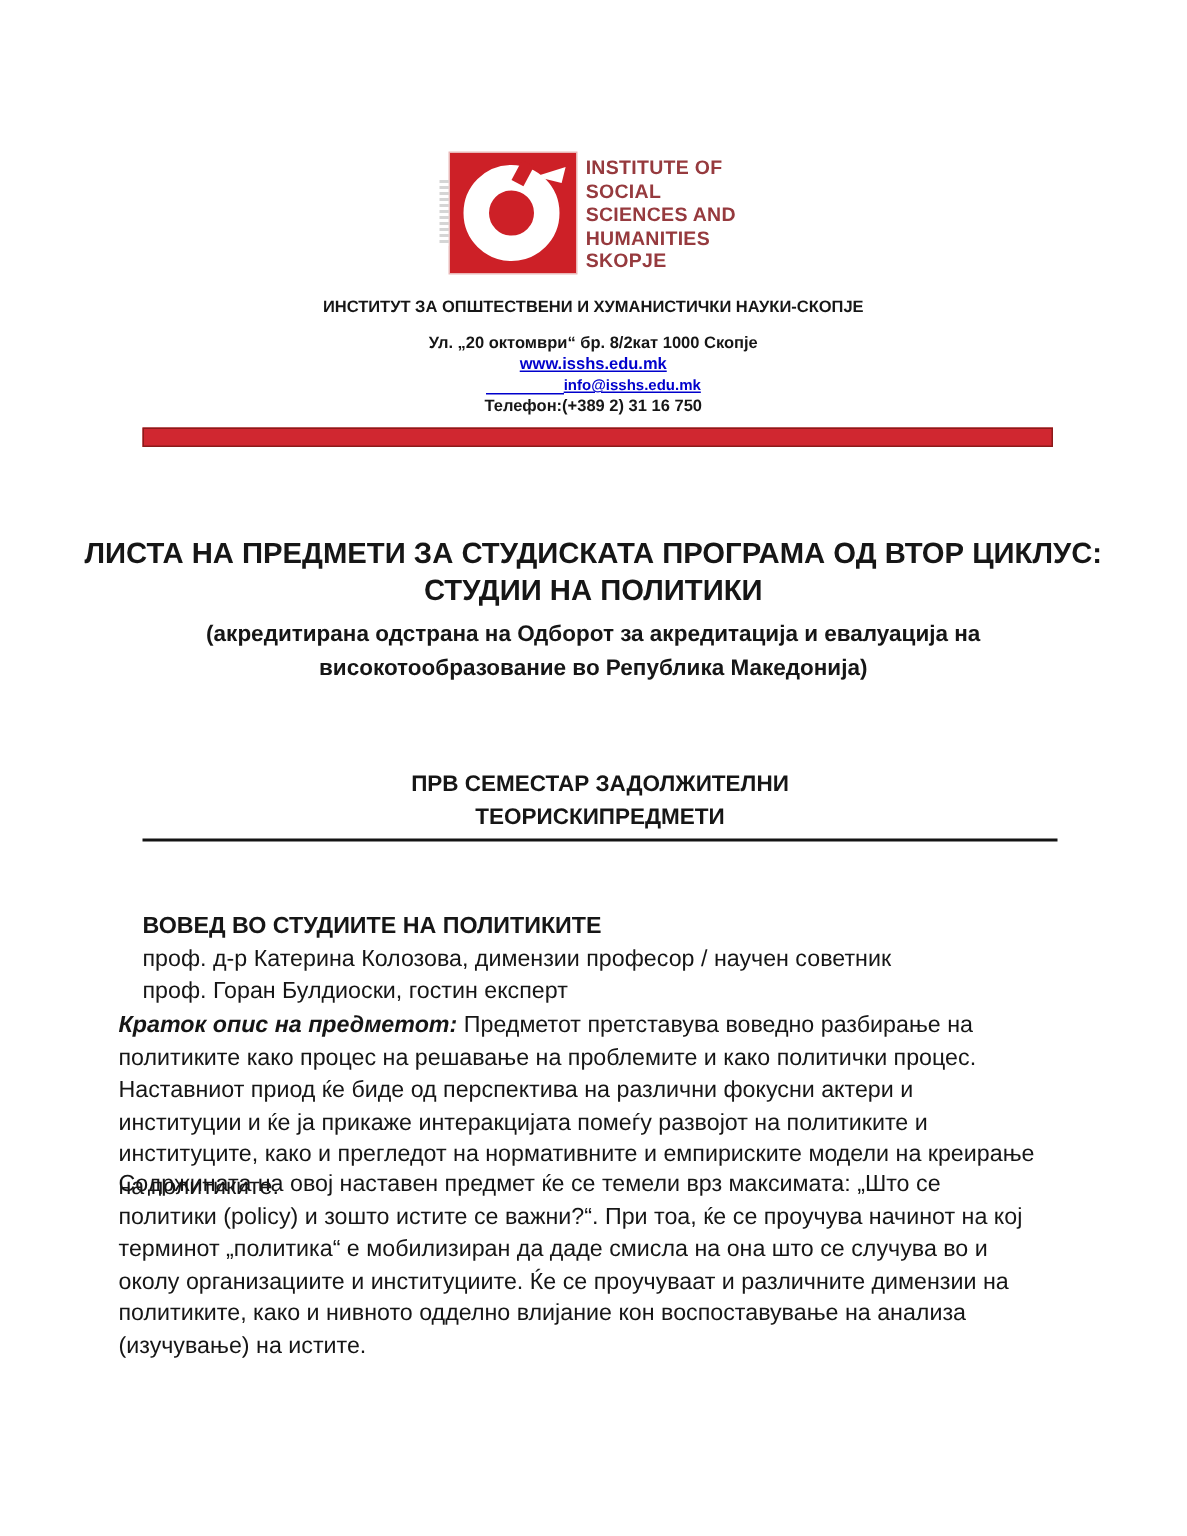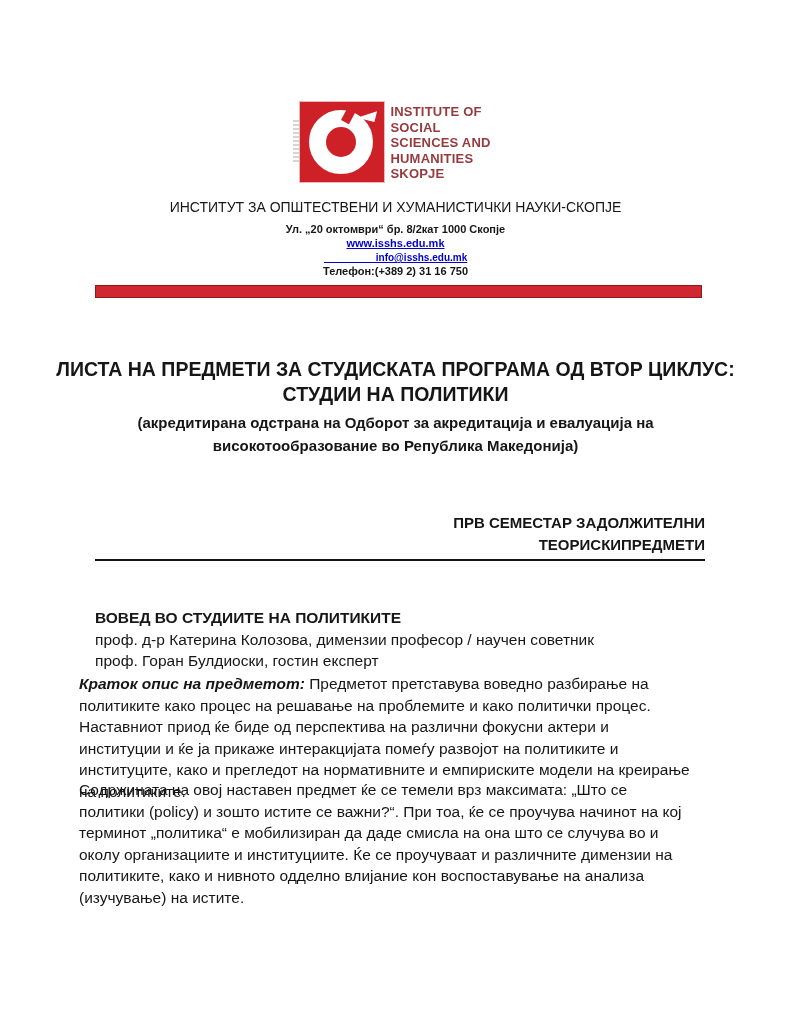--- a/index.html
+++ b/index.html
@@ -17,37 +17,37 @@
   
   .logo-row{top:86px;left:0;width:791px;display:flex;justify-content:center;align-items:flex-start;gap:6px;}
   .logo-square{position:relative;width:84px;height:80px;background:#cd2027;box-shadow:0 0 0 1px #e9b7b7;}
   .logo-ring{position:absolute;left:9px;top:8px;width:64px;height:64px;border-radius:50%;border:17px solid #ffffff;box-sizing:border-box;}
   .logo-notch{position:absolute;top:6px;left:44px;width:9px;height:15px;background:#cd2027;transform:rotate(28deg);}
   .logo-tip{position:absolute;top:7px;right:8px;width:0;height:0;border-left:18px solid transparent;border-bottom:11px solid #ffffff;transform:rotate(14deg);}
   .logo-strip{position:absolute;left:-7px;top:18px;width:6px;height:44px;background:repeating-linear-gradient(to bottom,#b9b9b9 0 2px,#ffffff 2px 4px);opacity:.6;}
   .logo-text{padding-top:2px;text-align:left;font-weight:bold;font-size:13px;line-height:15.5px;letter-spacing:.2px;}
 
   
-  .inst-name{top:183px;font-weight:normal;font-size:14px;}
+  .inst-name{top:183px;font-weight:bold;font-size:11px;}
   .addr{top:207px;font-weight:bold;font-size:11px;}
   .site{top:221px;font-weight:bold;font-size:11px;}
   .mail{top:235px;font-weight:bold;font-size:10px;}
   .phone{top:249px;font-weight:bold;font-size:11px;}
   a.doclink{text-decoration:underline;}
   .mail-tail{display:inline-block;width:52px;height:11px;vertical-align:bottom;}
 
   
   .red-bar{top:269px;left:95px;width:605px;height:11px;border:1px solid #8c1a1a;}
 
   
   .doc-title{top:341px;font-weight:bold;font-size:19.5px;line-height:24.5px;}
   .doc-sub{top:396px;font-weight:bold;font-size:15px;line-height:22.5px;}
 
   
-  .section-head{top:496px;left:95px;width:610px;text-align:right;font-weight:bold;font-size:15px;line-height:22px;border-bottom:2px solid #141414;padding-bottom:3px;}
+  .section-head{top:496px;left:95px;width:610px;text-align:center;font-weight:bold;font-size:15px;line-height:22px;border-bottom:2px solid #141414;padding-bottom:3px;}
 
   
   .course-head{top:591px;left:95px;width:616px;font-size:15.5px;line-height:21.5px;}
   .course-title{font-weight:bold;}
   .para{left:79px;width:616px;font-size:15.5px;line-height:21.5px;text-align:left;}
   .para-1{top:657px;}
   .para-2{top:763px;}
   .lead-in{font-weight:bold;font-style:italic;}
 </style>
 </head>

